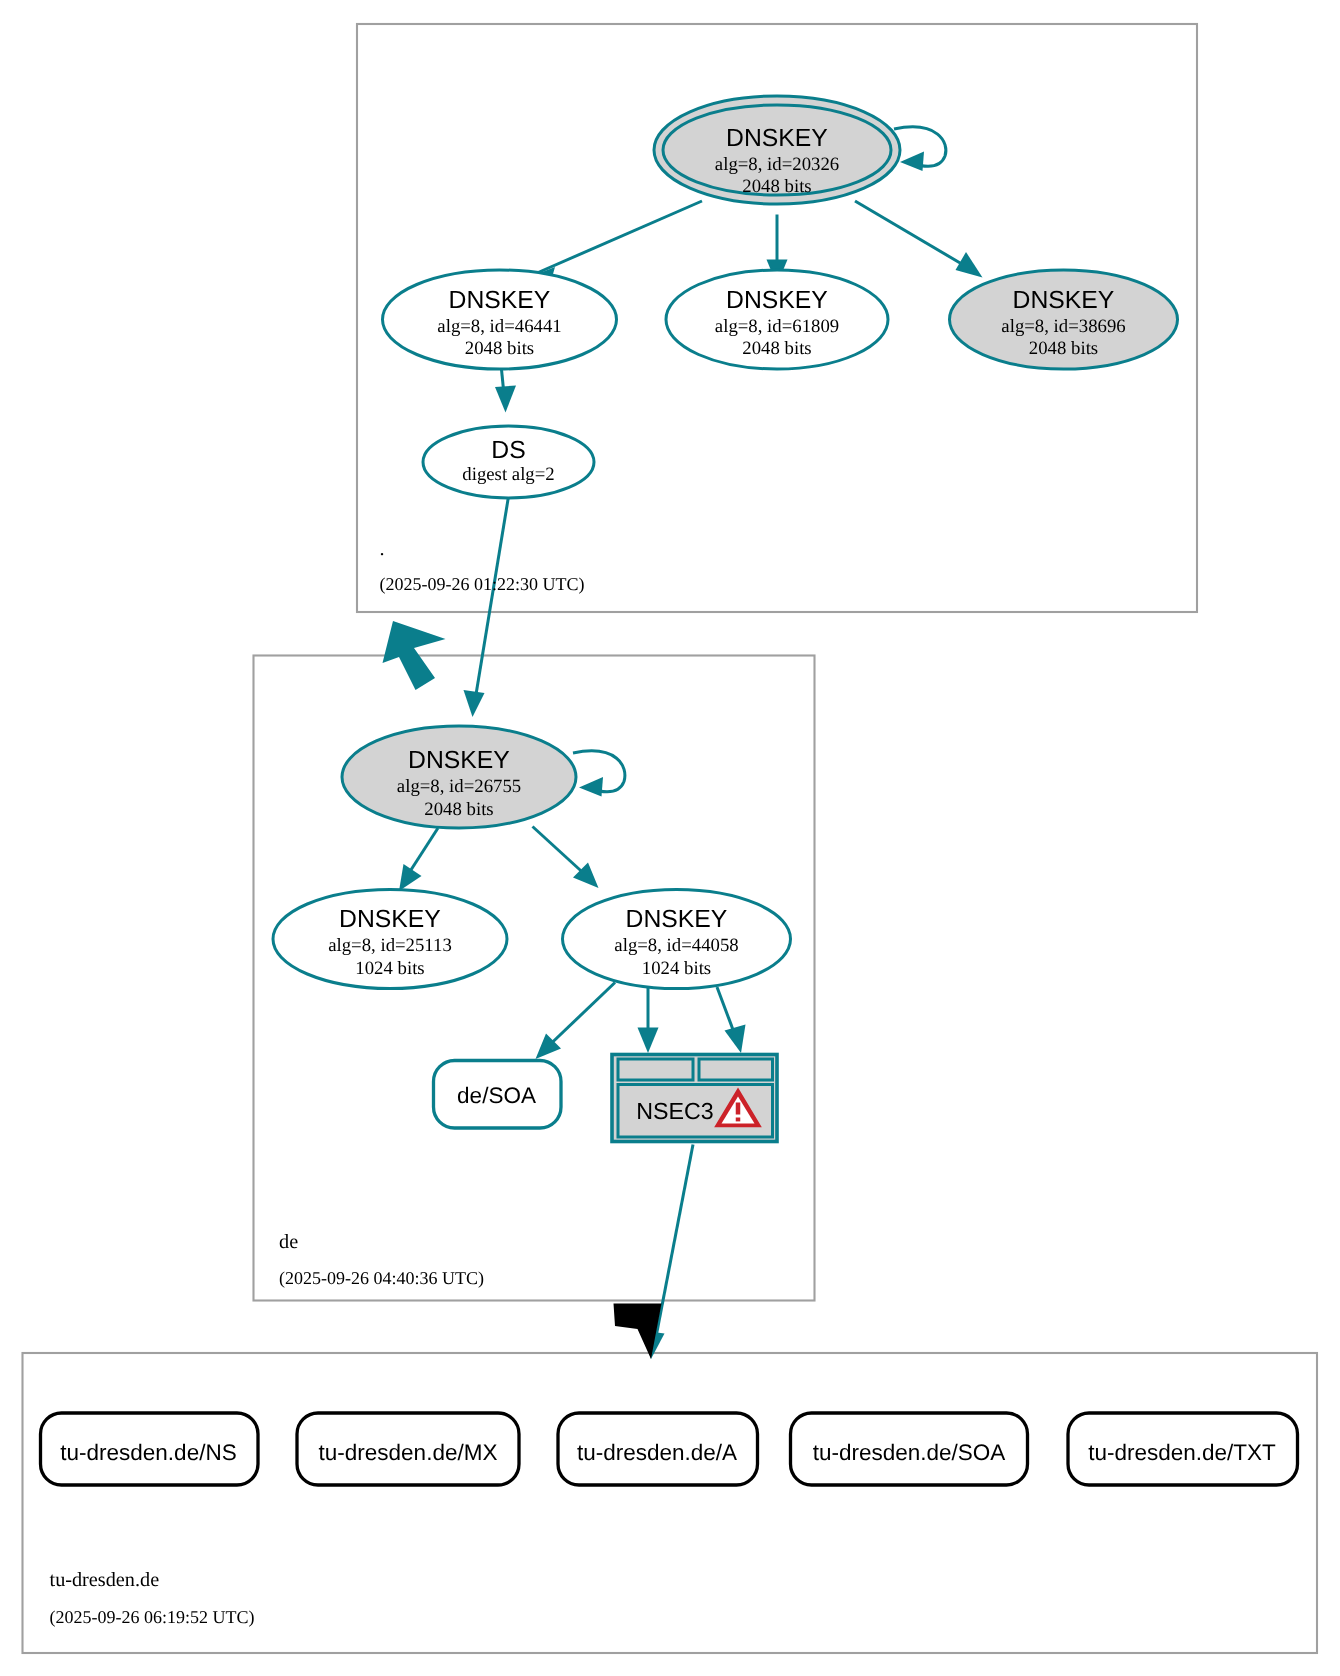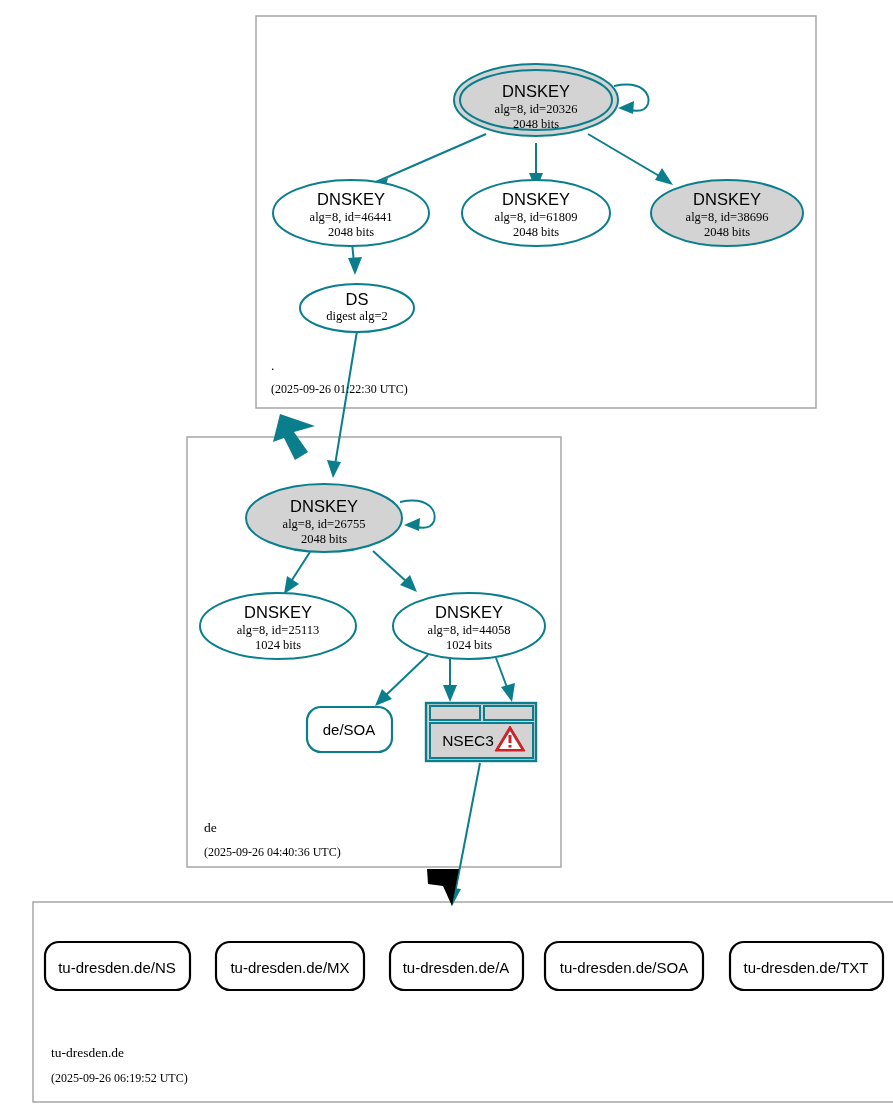--- a/index.html
+++ b/index.html
@@ -10,21 +10,20 @@
   body {
     width: 893px;
     height: 1117px;
     font-family: "Liberation Sans", sans-serif;
     overflow: hidden;
   }
   #canvas {
     position: relative;
     width: 723px;
     height: 1117px;
-    padding-left: 18px;
   }
   svg#graph {
     display: block;
     width: 893px;
     height: 1117px;
   }
   .zone-box {
     fill: none;
     stroke: #a0a0a0;
     stroke-width: 1.4;

